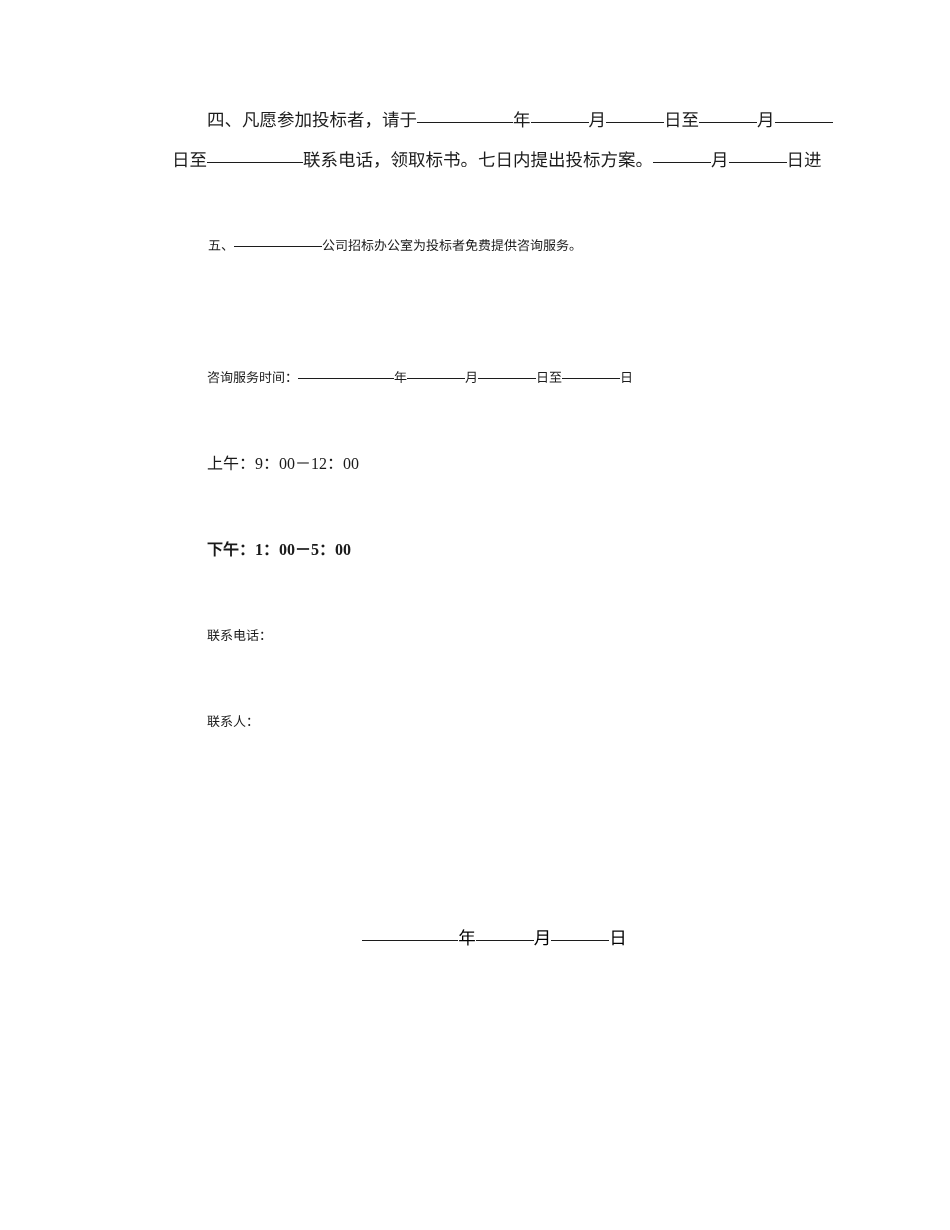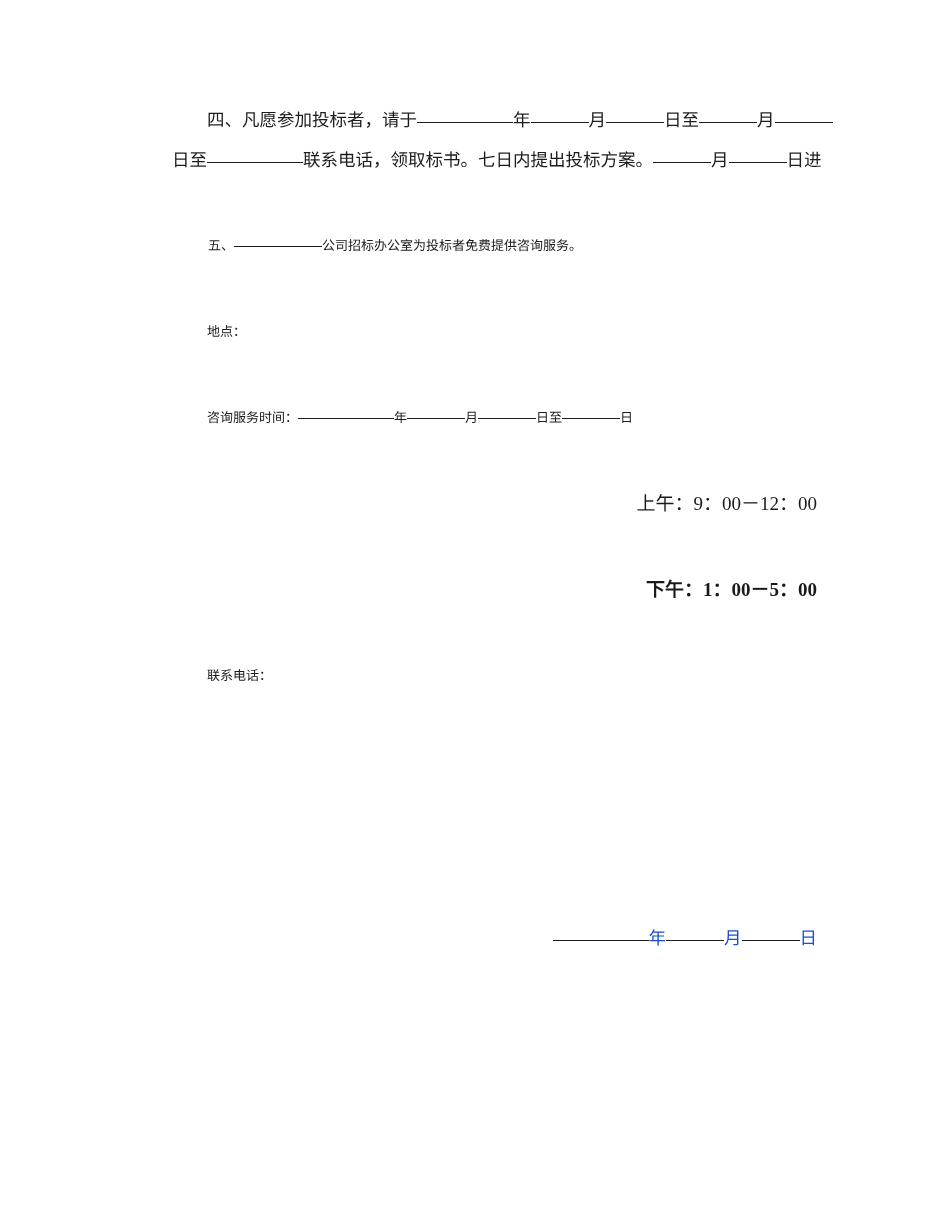--- a/index.html
+++ b/index.html
@@ -64,32 +64,32 @@
     width: 645px;
   }
   .jline {
     display: block;
     white-space: nowrap;
     height: 40px;
   }
   .jline.l1 { text-indent: 35px; }
 
   
-  .timeline { font-size: 19px; line-height: 40px; white-space: nowrap; text-align: right; }
+  .timeline { font-size: 16px; line-height: 40px; white-space: nowrap; }
 
   .signature {
     position: absolute;
     left: 172px;
     top: 918px;
     width: 645px;
-    text-align: right;
+    text-align: center;
     font-size: 17.5px;
     line-height: 40px;
     white-space: nowrap;
-    color: #1d4ed8;
+    color: #000000;
   }
 </style>
 </head>
 <body>
 
 <div class="page">
 
   <div class="content">
 
     <div class="para-justify">
@@ -98,38 +98,38 @@
       <span class="jline"><span>日至</span><span class="blank b-xl"></span><span>联系电话，领取标书。七日内提出投标方案。</span><span class="blank b-md"></span><span>月</span><span class="blank b-md"></span><span>日进</span></span>
 
     </div>
 
     <div class="block-gap-lg"></div>
 
     <div class="line indent" style="text-indent:35px;"><span>五、</span><span class="blank b-lg"></span><span>公司招标办公室为投标者免费提供咨询服务。</span></div>
 
     <div class="block-gap-md"></div>
 
-    <div class="line" style="text-indent:35px;"><span>地点：</span></div>
 
     <div class="block-gap-md"></div>
 
     <div class="line" style="text-indent:35px;"><span>咨询服务时间：</span><span class="blank b-xl"></span><span>年</span><span class="blank b-md"></span><span>月</span><span class="blank b-md"></span><span>日至</span><span class="blank b-md"></span><span>日</span></div>
 
     <div class="block-gap-md"></div>
 
     <div class="timeline" style="text-indent:35px;"><span>上午：9：00－12：00</span></div>
 
     <div class="block-gap-md"></div>
 
     <div class="timeline" style="text-indent:35px;font-weight:bold;"><span>下午：1：00－5：00</span></div>
 
     <div class="block-gap-md"></div>
 
     <div class="line" style="text-indent:35px;"><span>联系电话：</span></div>
 
     <div class="block-gap-md"></div>
 
+    <div class="line" style="text-indent:35px;"><span>联系人：</span></div>
 
   </div>
 
   <div class="signature"><span class="blank b-xl"></span><span>年</span><span class="blank b-md"></span><span>月</span><span class="blank b-md"></span><span>日</span></div>
 
 </div>
 
 </body></html>

